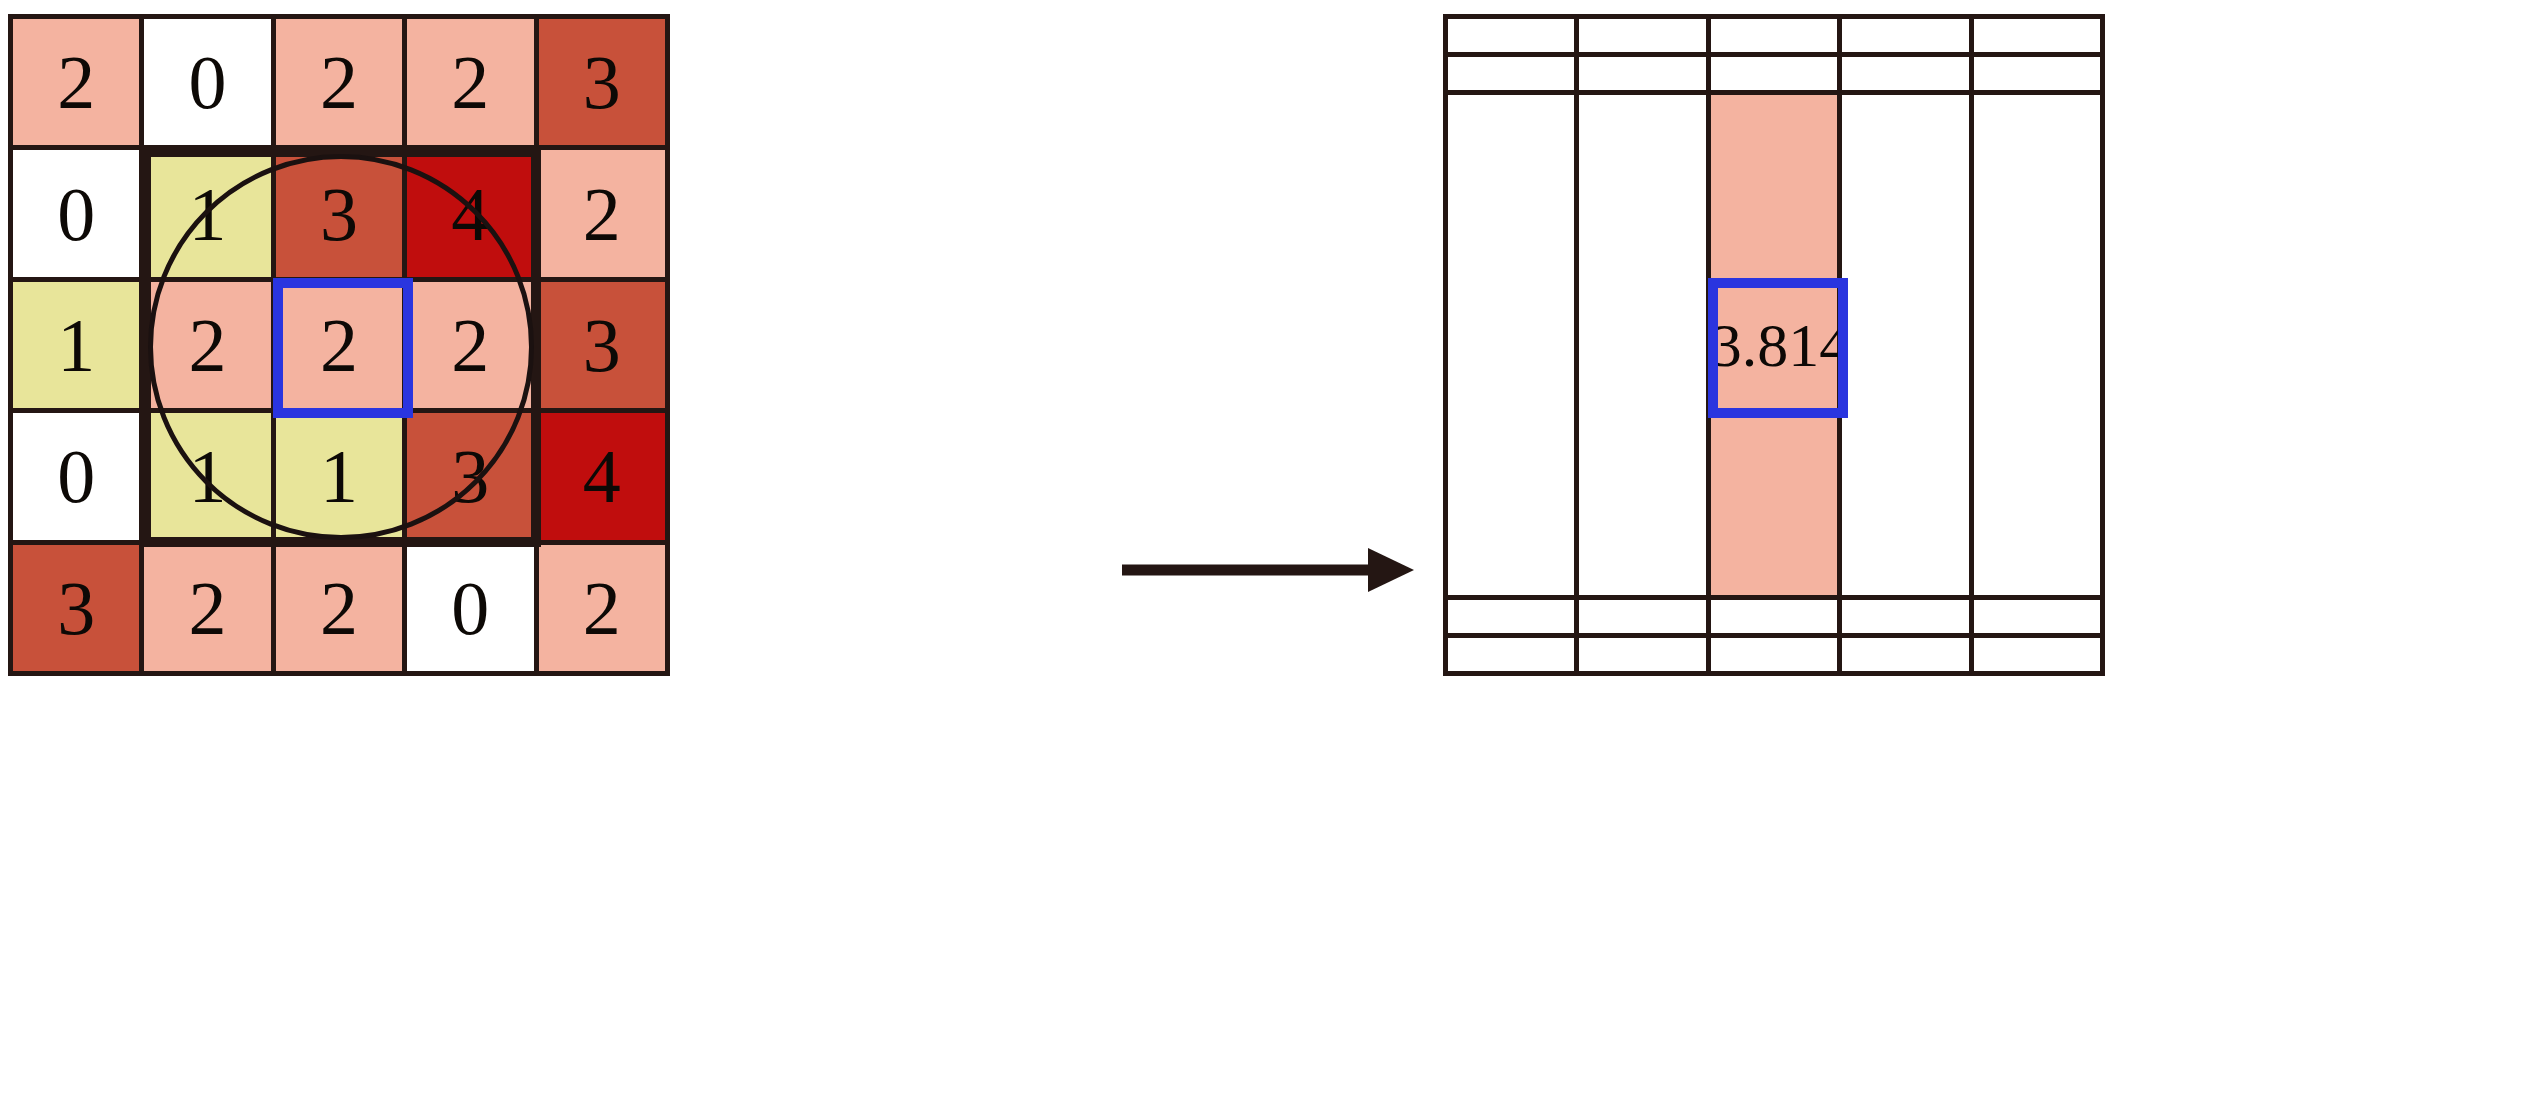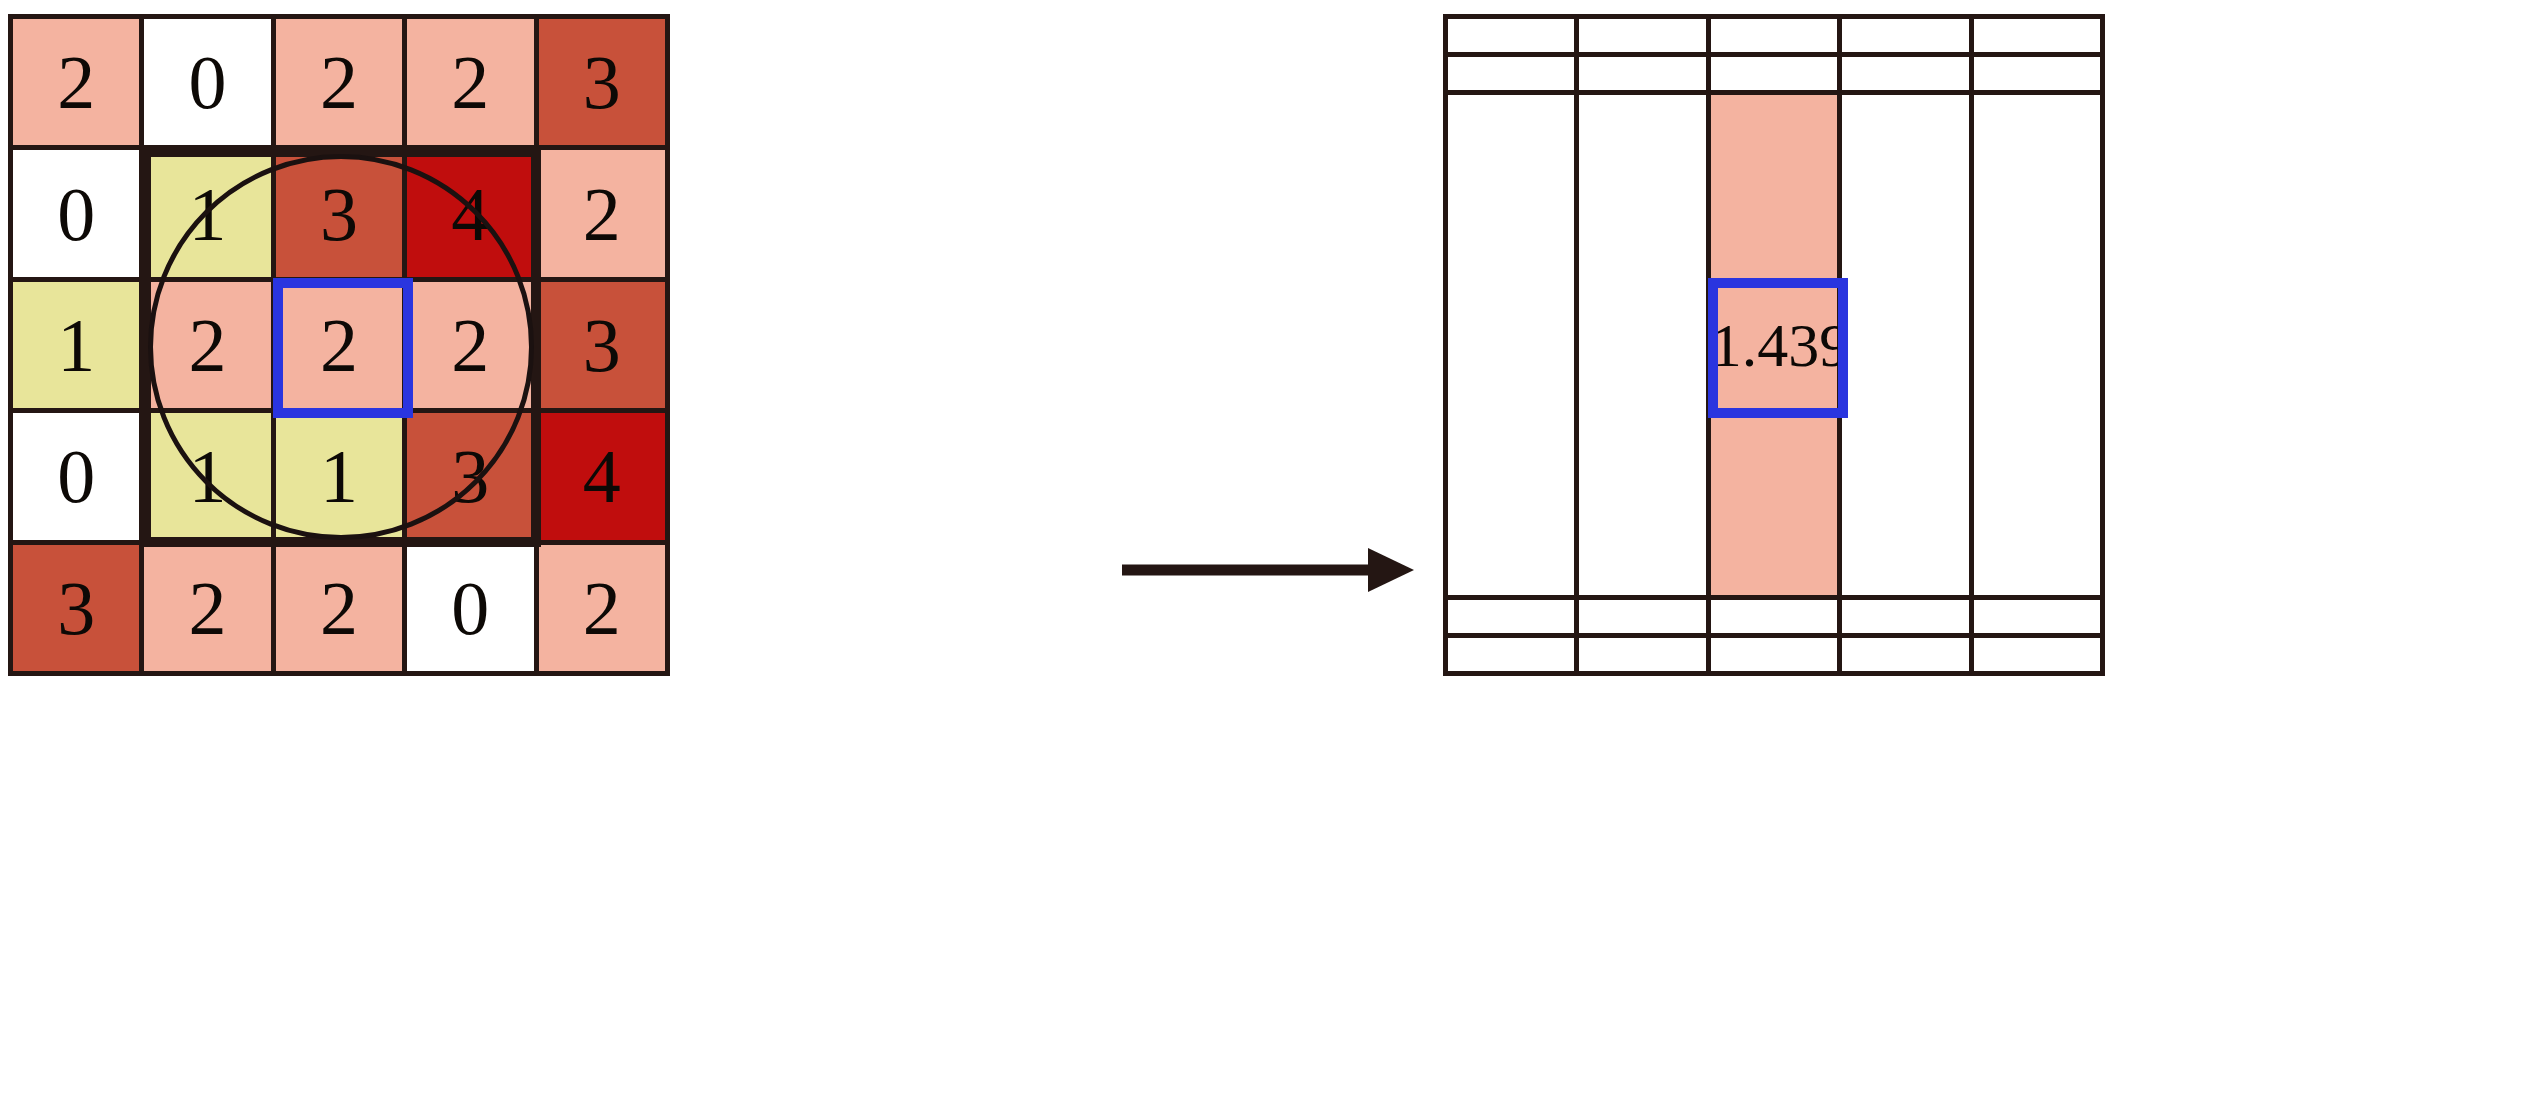--- a/index.html
+++ b/index.html
@@ -281,21 +281,21 @@
             </td>
           </tr>
           <tr>
             <td class="cell" style="background: rgb(255, 255, 255);">
               <span class="cell-value"></span>
             </td>
             <td class="cell" style="background: rgb(255, 255, 255);">
               <span class="cell-value"></span>
             </td>
             <td class="cell" style="background: rgb(244, 179, 160);">
-              <span class="cell-value small">1.439</span>
+              <span class="cell-value small">3.814</span>
             </td>
             <td class="cell" style="background: rgb(255, 255, 255);">
               <span class="cell-value"></span>
             </td>
             <td class="cell" style="background: rgb(255, 255, 255);">
               <span class="cell-value"></span>
             </td>
           </tr>
           <tr>
             <td class="cell" style="background: rgb(255, 255, 255);">

